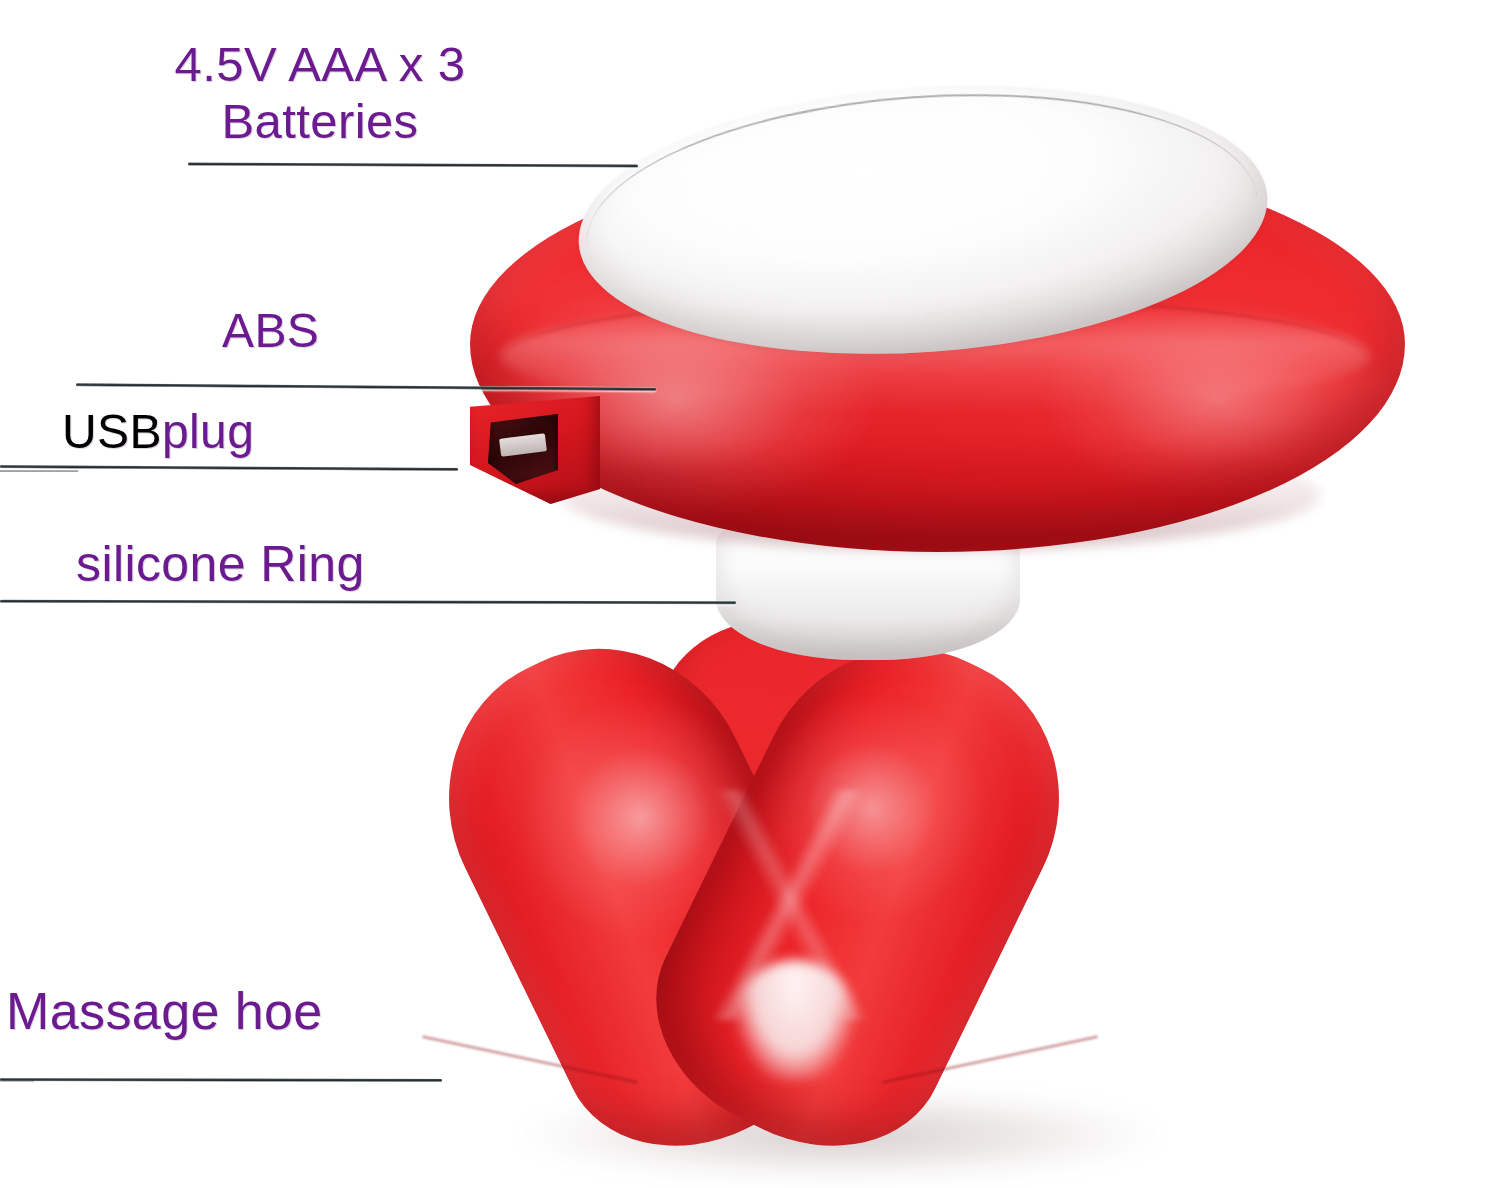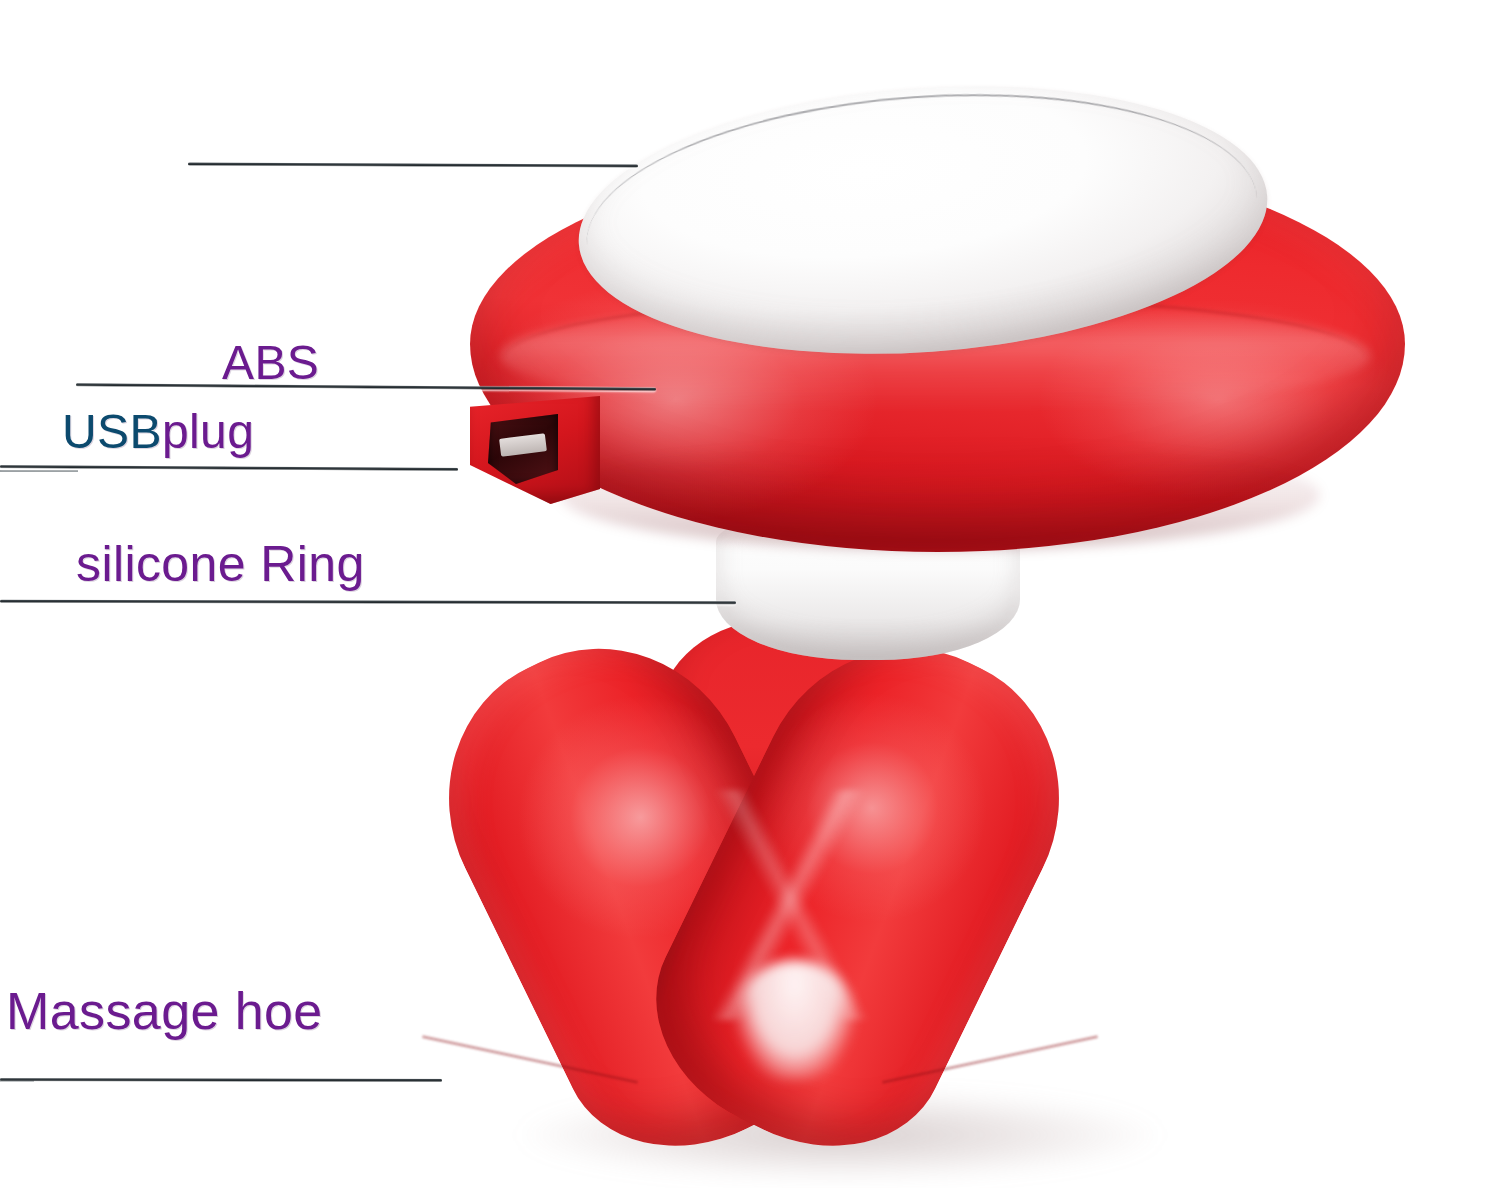--- a/index.html
+++ b/index.html
@@ -264,32 +264,32 @@
   .callout-text {
     position: absolute;
     color: #6b1b8f;
     font-weight: 400;
     letter-spacing: 0.4px;
     white-space: nowrap;
     text-shadow: 0 0 3px rgba(255,255,255,0.95),
                  1px 1px 0 rgba(60,10,80,0.25);
   }
   .callout-text .dark {
-    color: #0c4a6e;
+    color: #000000;
   }
 
   #label-batteries {
     left: 110px; top: 36px;
     font-size: 49px;
     line-height: 1.16;
     text-align: center;
     width: 420px;
     white-space: normal;
   }
-  #label-abs    { left: 222px; top: 303px; font-size: 48px; margin-top: 32px; }
+  #label-abs    { left: 222px; top: 303px; font-size: 48px; }
   #label-usb    { left: 62px;  top: 404px; font-size: 48px; }
   #label-ring   { left: 76px;  top: 535px; font-size: 50px; }
   #label-hoe    { left: 6px;   top: 981px; font-size: 52px; }
 
   
   .leader {
     position: absolute;
     height: 4px;
     background: linear-gradient(180deg,
       rgba(255,255,255,0.55) 0%,
@@ -361,20 +361,24 @@
   </div>
 
   <div class="leader" id="leader-batteries"></div>
   <div class="leader" id="leader-abs"></div>
   <div class="leader-tail" id="tail-usb"></div>
   <div class="leader" id="leader-usb"></div>
   <div class="leader" id="leader-ring"></div>
   <div class="leader-tail" id="tail-hoe"></div>
   <div class="leader" id="leader-hoe"></div>
 
+  <div class="callout-text" id="label-batteries">
+    <span>4.5V AAA x 3</span><br>
+    <span>Batteries</span>
+  </div>
 
   <div class="callout-text" id="label-abs">
     <span>ABS</span>
   </div>
 
   <div class="callout-text" id="label-usb"><span class="dark">USB</span><span>plug</span></div>
 
   <div class="callout-text" id="label-ring">
     <span>silicone Ring</span>
   </div>

